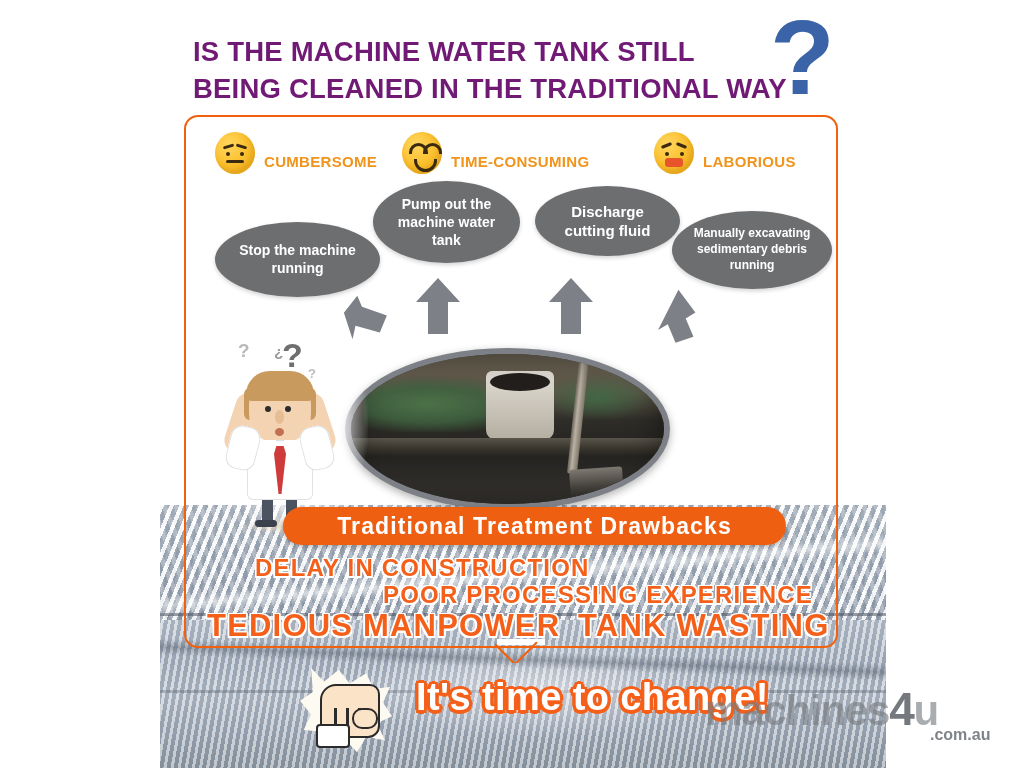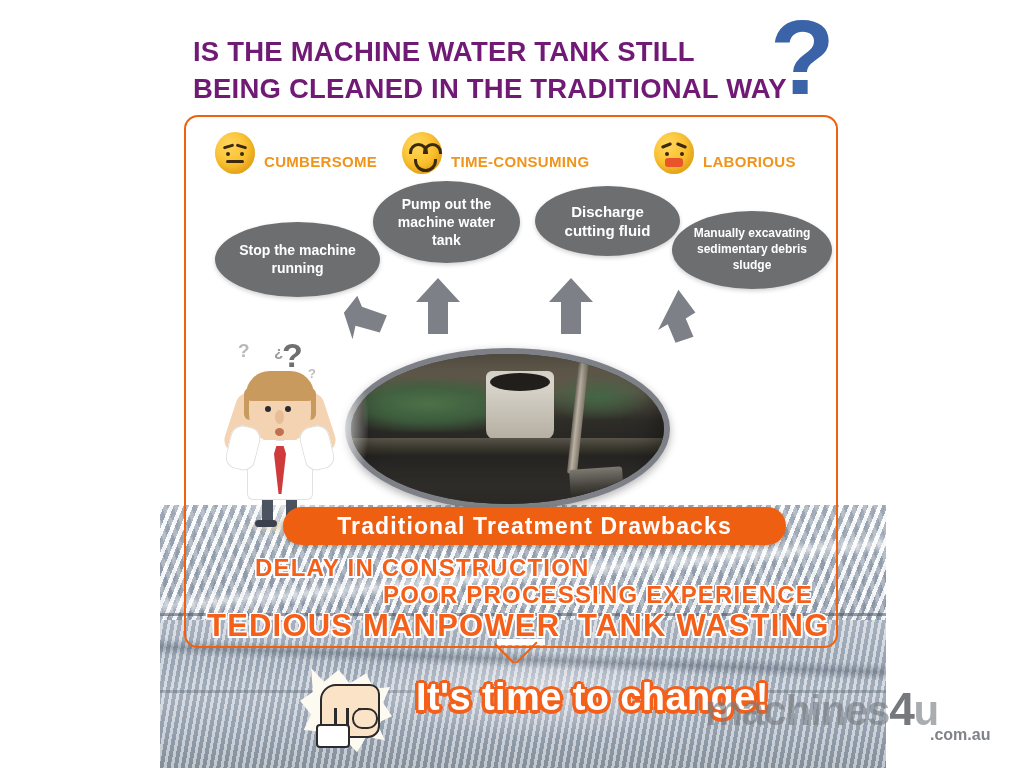--- a/index.html
+++ b/index.html
@@ -343,21 +343,21 @@
 
   <div class="bubble" style="left:373px;top:181px;width:147px;height:82px;font-size:14px;line-height:1.3">
     <span>Pump out the machine water tank</span>
   </div>
 
   <div class="bubble" style="left:535px;top:186px;width:145px;height:70px;font-size:15px;line-height:1.28">
     <span>Discharge cutting fluid</span>
   </div>
 
   <div class="bubble" style="left:672px;top:211px;width:160px;height:78px;font-size:12px;line-height:1.32">
-    <span>Manually excavating sedimentary debris sludge</span>
+    <span>Manually excavating sedimentary debris running</span>
   </div>
 
   <svg class="arrow" style="left:338px;top:292px" width="58" height="58" viewBox="0 0 58 58">
     <polygon points="8,14 26,2 27,14 48,30 36,44 15,30 8,42" fill="#7d8086" transform="rotate(-18 28 24)"></polygon>
   </svg>
   <svg class="arrow" style="left:412px;top:276px" width="52" height="62" viewBox="0 0 52 62">
     <polygon points="26,2 48,26 36,26 36,58 16,58 16,26 4,26" fill="#7d8086"></polygon>
   </svg>
   <svg class="arrow" style="left:545px;top:276px" width="52" height="62" viewBox="0 0 52 62">
     <polygon points="26,2 48,26 36,26 36,58 16,58 16,26 4,26" fill="#7d8086"></polygon>

